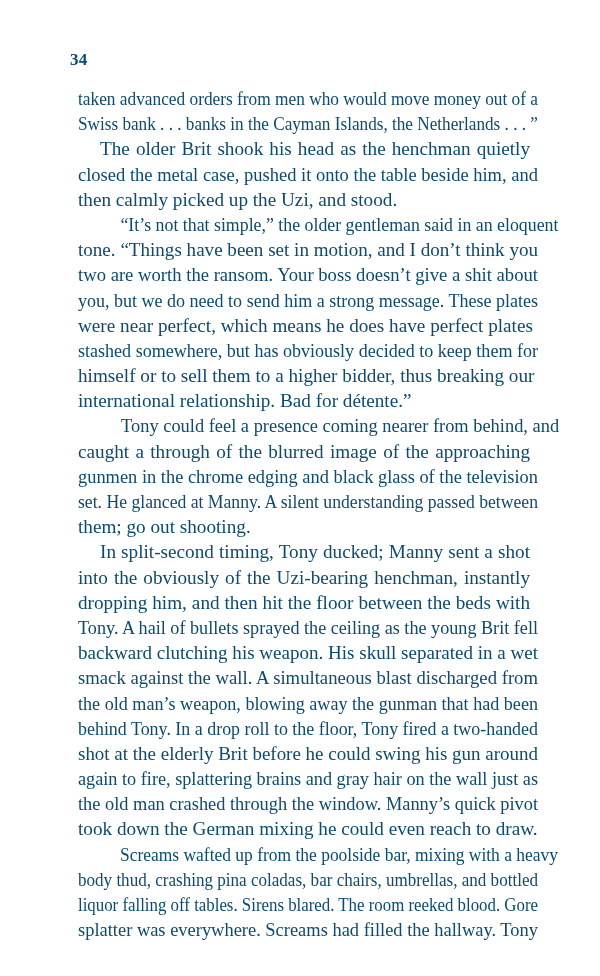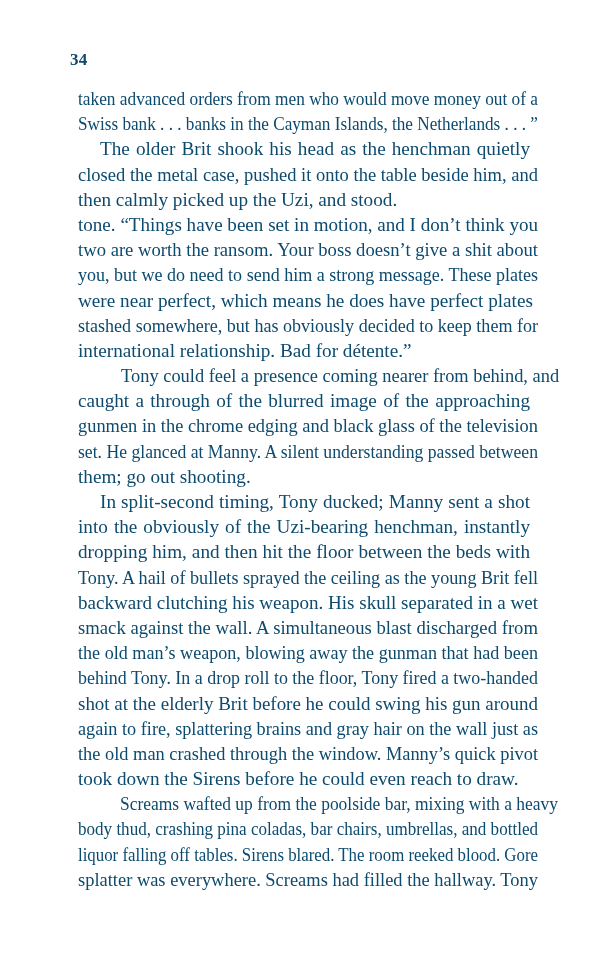--- a/index.html
+++ b/index.html
@@ -31,41 +31,43 @@
 <div class="page">
   <div class="header">
     <span class="num">34</span>
   </div>
   <div class="body-text" id="body-text">
       <div class="line" style="display: block;"><span style="white-space: nowrap; display: inline-block; transform-origin: left center; transform: scaleX(0.902099);">taken advanced orders from men who would move money out of a</span></div>
       <div class="line last" style="display: block;"><span style="white-space: nowrap; display: inline-block; transform-origin: left center; transform: scaleX(0.895432);">Swiss bank . . . banks in the Cayman Islands, the Netherlands . . . ”</span></div>
       <div class="line indent" style="display: block;"><span style="white-space: nowrap; word-spacing: 0px;">The older Brit shook his head as the henchman quietly</span></div>
       <div class="line" style="display: block;"><span style="white-space: nowrap; display: inline-block; transform-origin: left center; transform: scaleX(0.964582);">closed the metal case, pushed it onto the table beside him, and</span></div>
       <div class="line last" style="display: block;"><span style="white-space: nowrap;">then calmly picked up the Uzi, and stood.</span></div>
+      <div class="line indent" style="display: block;"><span style="white-space: nowrap; display: inline-block; transform-origin: left center; transform: scaleX(0.928796);">“It’s not that simple,” the older gentleman said in an eloquent</span></div>
       <div class="line" style="display: block;"><span style="white-space: nowrap; display: inline-block; transform-origin: left center; transform: scaleX(0.994091);">tone. “Things have been set in motion, and I don’t think you</span></div>
       <div class="line" style="display: block;"><span style="white-space: nowrap; display: inline-block; transform-origin: left center; transform: scaleX(0.971649);">two are worth the ransom. Your boss doesn’t give a shit about</span></div>
       <div class="line" style="display: block;"><span style="white-space: nowrap; display: inline-block; transform-origin: left center; transform: scaleX(0.938985);">you, but we do need to send him a strong message. These plates</span></div>
       <div class="line" style="display: block;"><span style="white-space: nowrap; word-spacing: 0px;">were near perfect, which means he does have perfect plates</span></div>
       <div class="line" style="display: block;"><span style="white-space: nowrap; display: inline-block; transform-origin: left center; transform: scaleX(0.940365);">stashed somewhere, but has obviously decided to keep them for</span></div>
+      <div class="line" style="display: block;"><span style="white-space: nowrap; word-spacing: 0px;">himself or to sell them to a higher bidder, thus breaking our</span></div>
       <div class="line last" style="display: block;"><span style="white-space: nowrap;">international relationship. Bad for détente.”</span></div>
       <div class="line indent" style="display: block;"><span style="white-space: nowrap; display: inline-block; transform-origin: left center; transform: scaleX(0.958752);">Tony could feel a presence coming nearer from behind, and</span></div>
       <div class="line" style="display: block;"><span style="white-space: nowrap; word-spacing: 0px;">caught a through of the blurred image of the approaching</span></div>
       <div class="line" style="display: block;"><span style="white-space: nowrap; display: inline-block; transform-origin: left center; transform: scaleX(0.959176);">gunmen in the chrome edging and black glass of the television</span></div>
       <div class="line" style="display: block;"><span style="white-space: nowrap; display: inline-block; transform-origin: left center; transform: scaleX(0.919684);">set. He glanced at Manny. A silent understanding passed between</span></div>
       <div class="line last" style="display: block;"><span style="white-space: nowrap;">them; go out shooting.</span></div>
       <div class="line indent" style="display: block;"><span style="white-space: nowrap; word-spacing: 0px;">In split-second timing, Tony ducked; Manny sent a shot</span></div>
       <div class="line" style="display: block;"><span style="white-space: nowrap; word-spacing: 0px;">into the obviously of the Uzi-bearing henchman, instantly</span></div>
       <div class="line" style="display: block;"><span style="white-space: nowrap; word-spacing: 0px;">dropping him, and then hit the floor between the beds with</span></div>
       <div class="line" style="display: block;"><span style="white-space: nowrap; display: inline-block; transform-origin: left center; transform: scaleX(0.94635);">Tony. A hail of bullets sprayed the ceiling as the young Brit fell</span></div>
       <div class="line" style="display: block;"><span style="white-space: nowrap; display: inline-block; transform-origin: left center; transform: scaleX(0.992282);">backward clutching his weapon. His skull separated in a wet</span></div>
       <div class="line" style="display: block;"><span style="white-space: nowrap; display: inline-block; transform-origin: left center; transform: scaleX(0.973899);">smack against the wall. A simultaneous blast discharged from</span></div>
       <div class="line" style="display: block;"><span style="white-space: nowrap; display: inline-block; transform-origin: left center; transform: scaleX(0.943469);">the old man’s weapon, blowing away the gunman that had been</span></div>
       <div class="line" style="display: block;"><span style="white-space: nowrap; display: inline-block; transform-origin: left center; transform: scaleX(0.934396);">behind Tony. In a drop roll to the floor, Tony fired a two-handed</span></div>
       <div class="line" style="display: block;"><span style="white-space: nowrap; display: inline-block; transform-origin: left center; transform: scaleX(0.988815);">shot at the elderly Brit before he could swing his gun around</span></div>
       <div class="line" style="display: block;"><span style="white-space: nowrap; display: inline-block; transform-origin: left center; transform: scaleX(0.949708);">again to fire, splattering brains and gray hair on the wall just as</span></div>
       <div class="line" style="display: block;"><span style="white-space: nowrap; display: inline-block; transform-origin: left center; transform: scaleX(0.957336);">the old man crashed through the window. Manny’s quick pivot</span></div>
-      <div class="line last" style="display: block;"><span style="white-space: nowrap;">took down the Sirens before he could even reach to draw.</span></div>
+      <div class="line last" style="display: block;"><span style="white-space: nowrap;">took down the German mixing he could even reach to draw.</span></div>
       <div class="line indent" style="display: block;"><span style="white-space: nowrap; display: inline-block; transform-origin: left center; transform: scaleX(0.909716);">Screams wafted up from the poolside bar, mixing with a heavy</span></div>
       <div class="line" style="display: block;"><span style="white-space: nowrap; display: inline-block; transform-origin: left center; transform: scaleX(0.889077);">body thud, crashing pina coladas, bar chairs, umbrellas, and bottled</span></div>
       <div class="line" style="display: block;"><span style="white-space: nowrap; display: inline-block; transform-origin: left center; transform: scaleX(0.877601);">liquor falling off tables. Sirens blared. The room reeked blood. Gore</span></div>
       <div class="line" style="display: block;"><span style="white-space: nowrap; display: inline-block; transform-origin: left center; transform: scaleX(0.960898);">splatter was everywhere. Screams had filled the hallway. Tony</span></div>
     </div>
 </div>
 
 </body></html>

